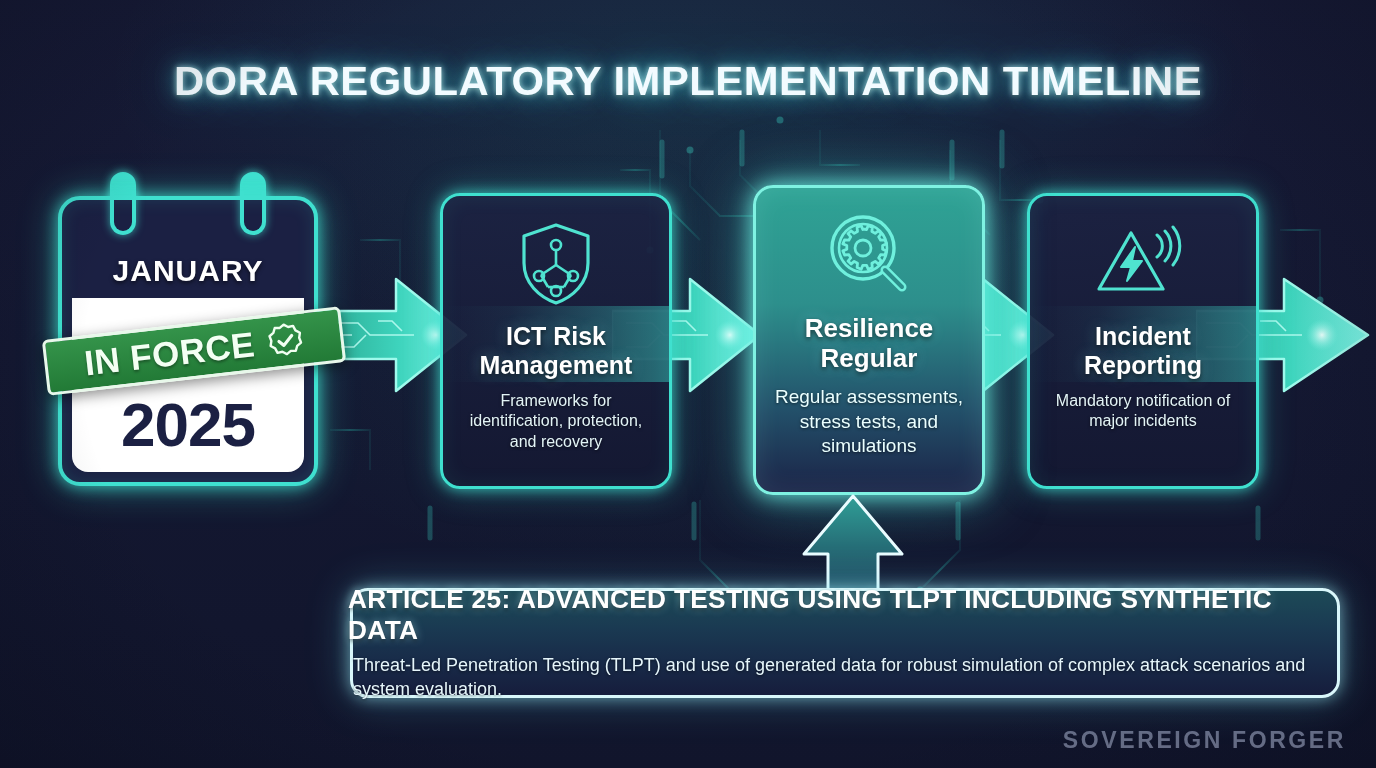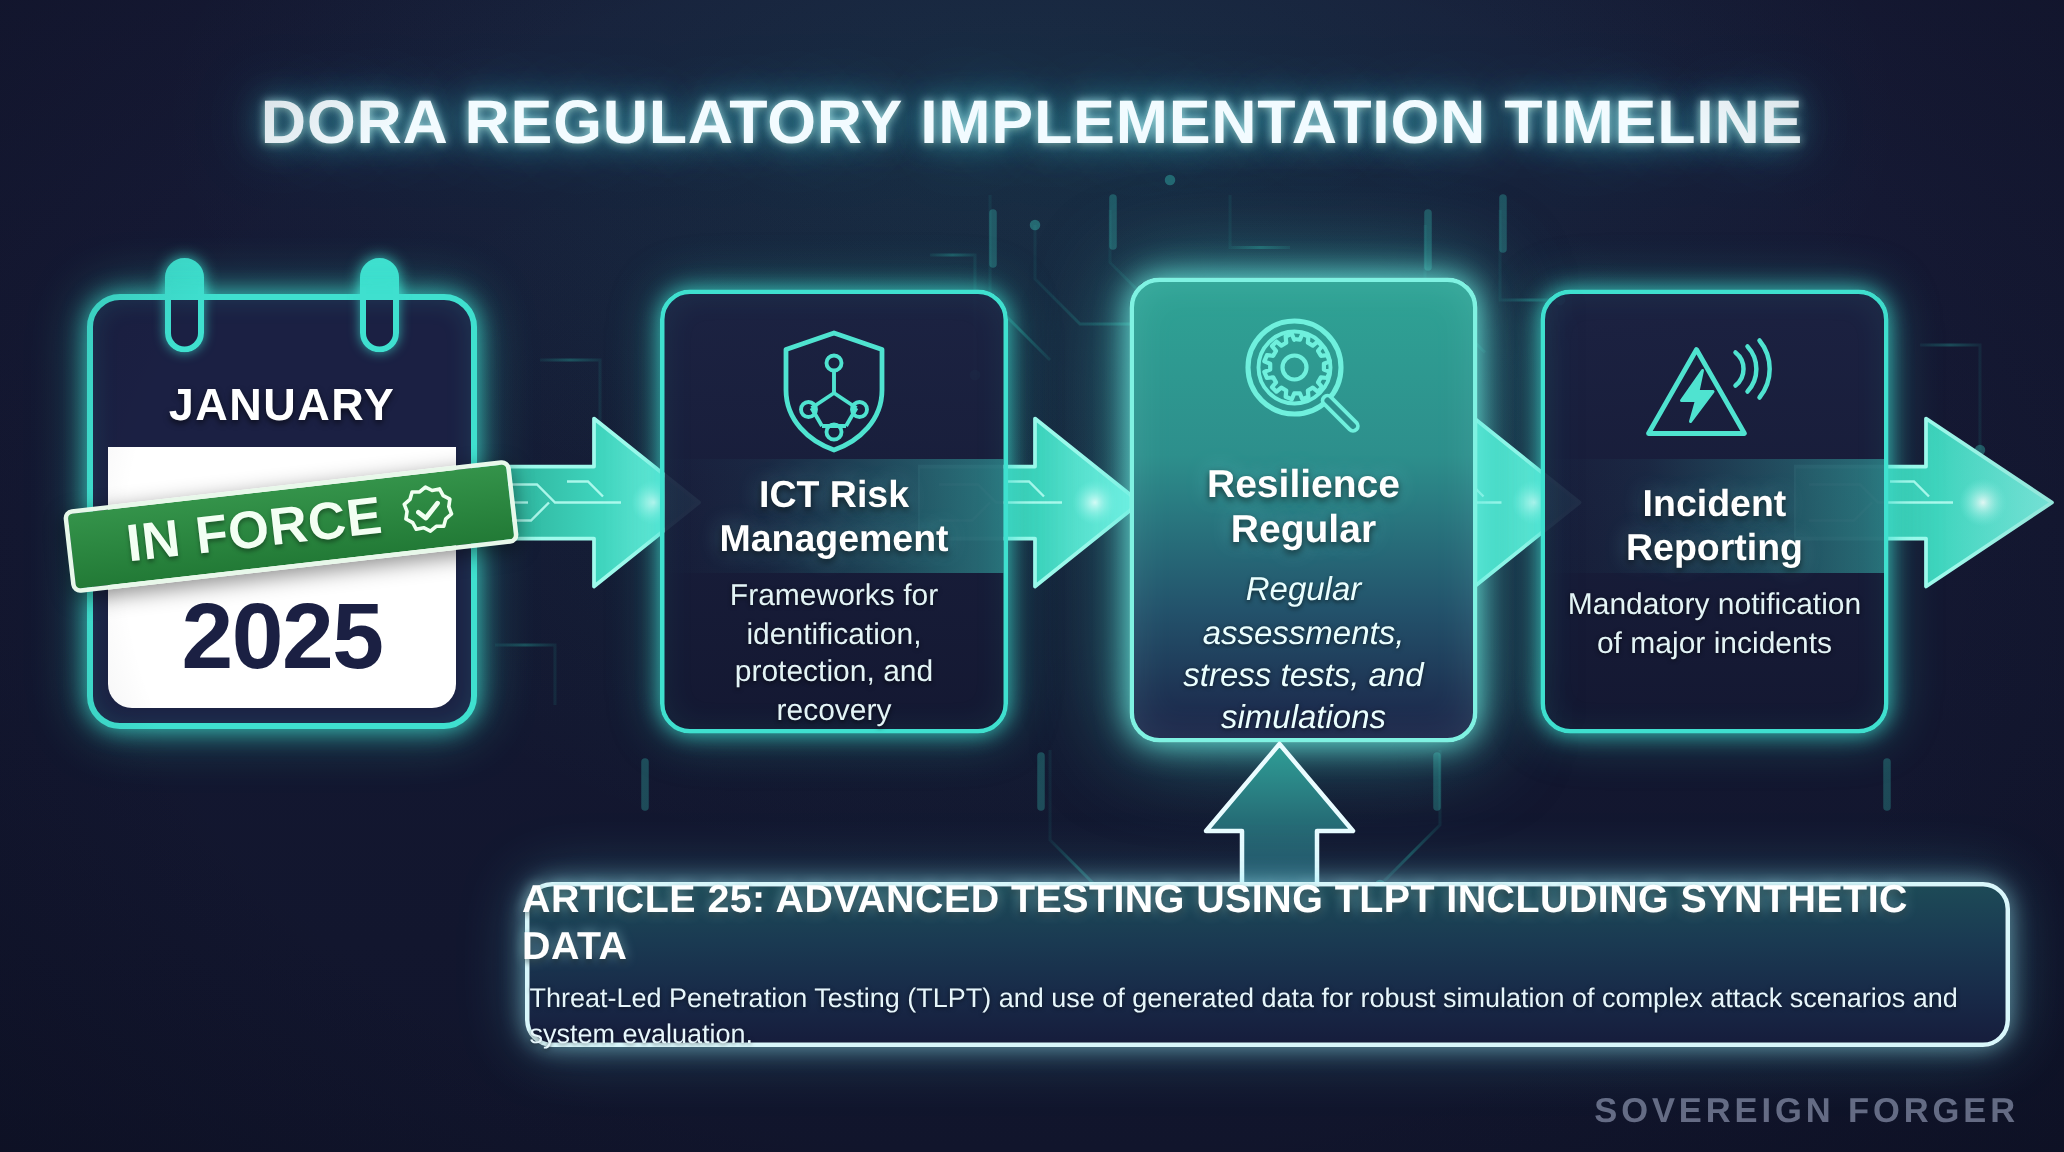--- a/index.html
+++ b/index.html
@@ -119,25 +119,25 @@
   .card.plain .title-band { top:110px; }
   .card-title {
     position:relative; z-index:2;
     text-align:center; color:#ffffff; font-weight:bold;
     font-size:25px; line-height:1.14; margin-top:12px; padding:0 8px;
     text-shadow:0 2px 5px rgba(0,0,0,0.65), 0 0 14px rgba(140,245,255,0.35);
   }
   .card.highlight .card-title { font-size:26px; margin-top:14px; }
   .card-desc {
     position:relative; z-index:2;
-    text-align:center; color:#e3f4f6; font-size:20px; line-height:1.28;
+    text-align:center; color:#e3f4f6; font-size:16px; line-height:1.28;
     margin-top:12px; padding:0 14px;
     text-shadow:0 1px 3px rgba(0,0,0,0.6);
   }
-  .card.highlight .card-desc { color:#eaffff; font-size:22px; margin-top:12px;font-style:italic; }
+  .card.highlight .card-desc { color:#eaffff; font-size:19px; margin-top:12px; }
 
   
   .arrow { position:absolute; pointer-events:none; }
 
   
   .callout {
     position:absolute; left:350px; top:588px; width:990px; height:110px;
     border:3px solid #d9f7fb; border-radius:18px;
     background:linear-gradient(180deg,#1d4a57 0%, #1a3a52 35%, #182a48 70%, #161d3c 100%);
     box-shadow:0 0 16px rgba(170,245,255,0.55), 0 0 44px rgba(90,220,235,0.3);

